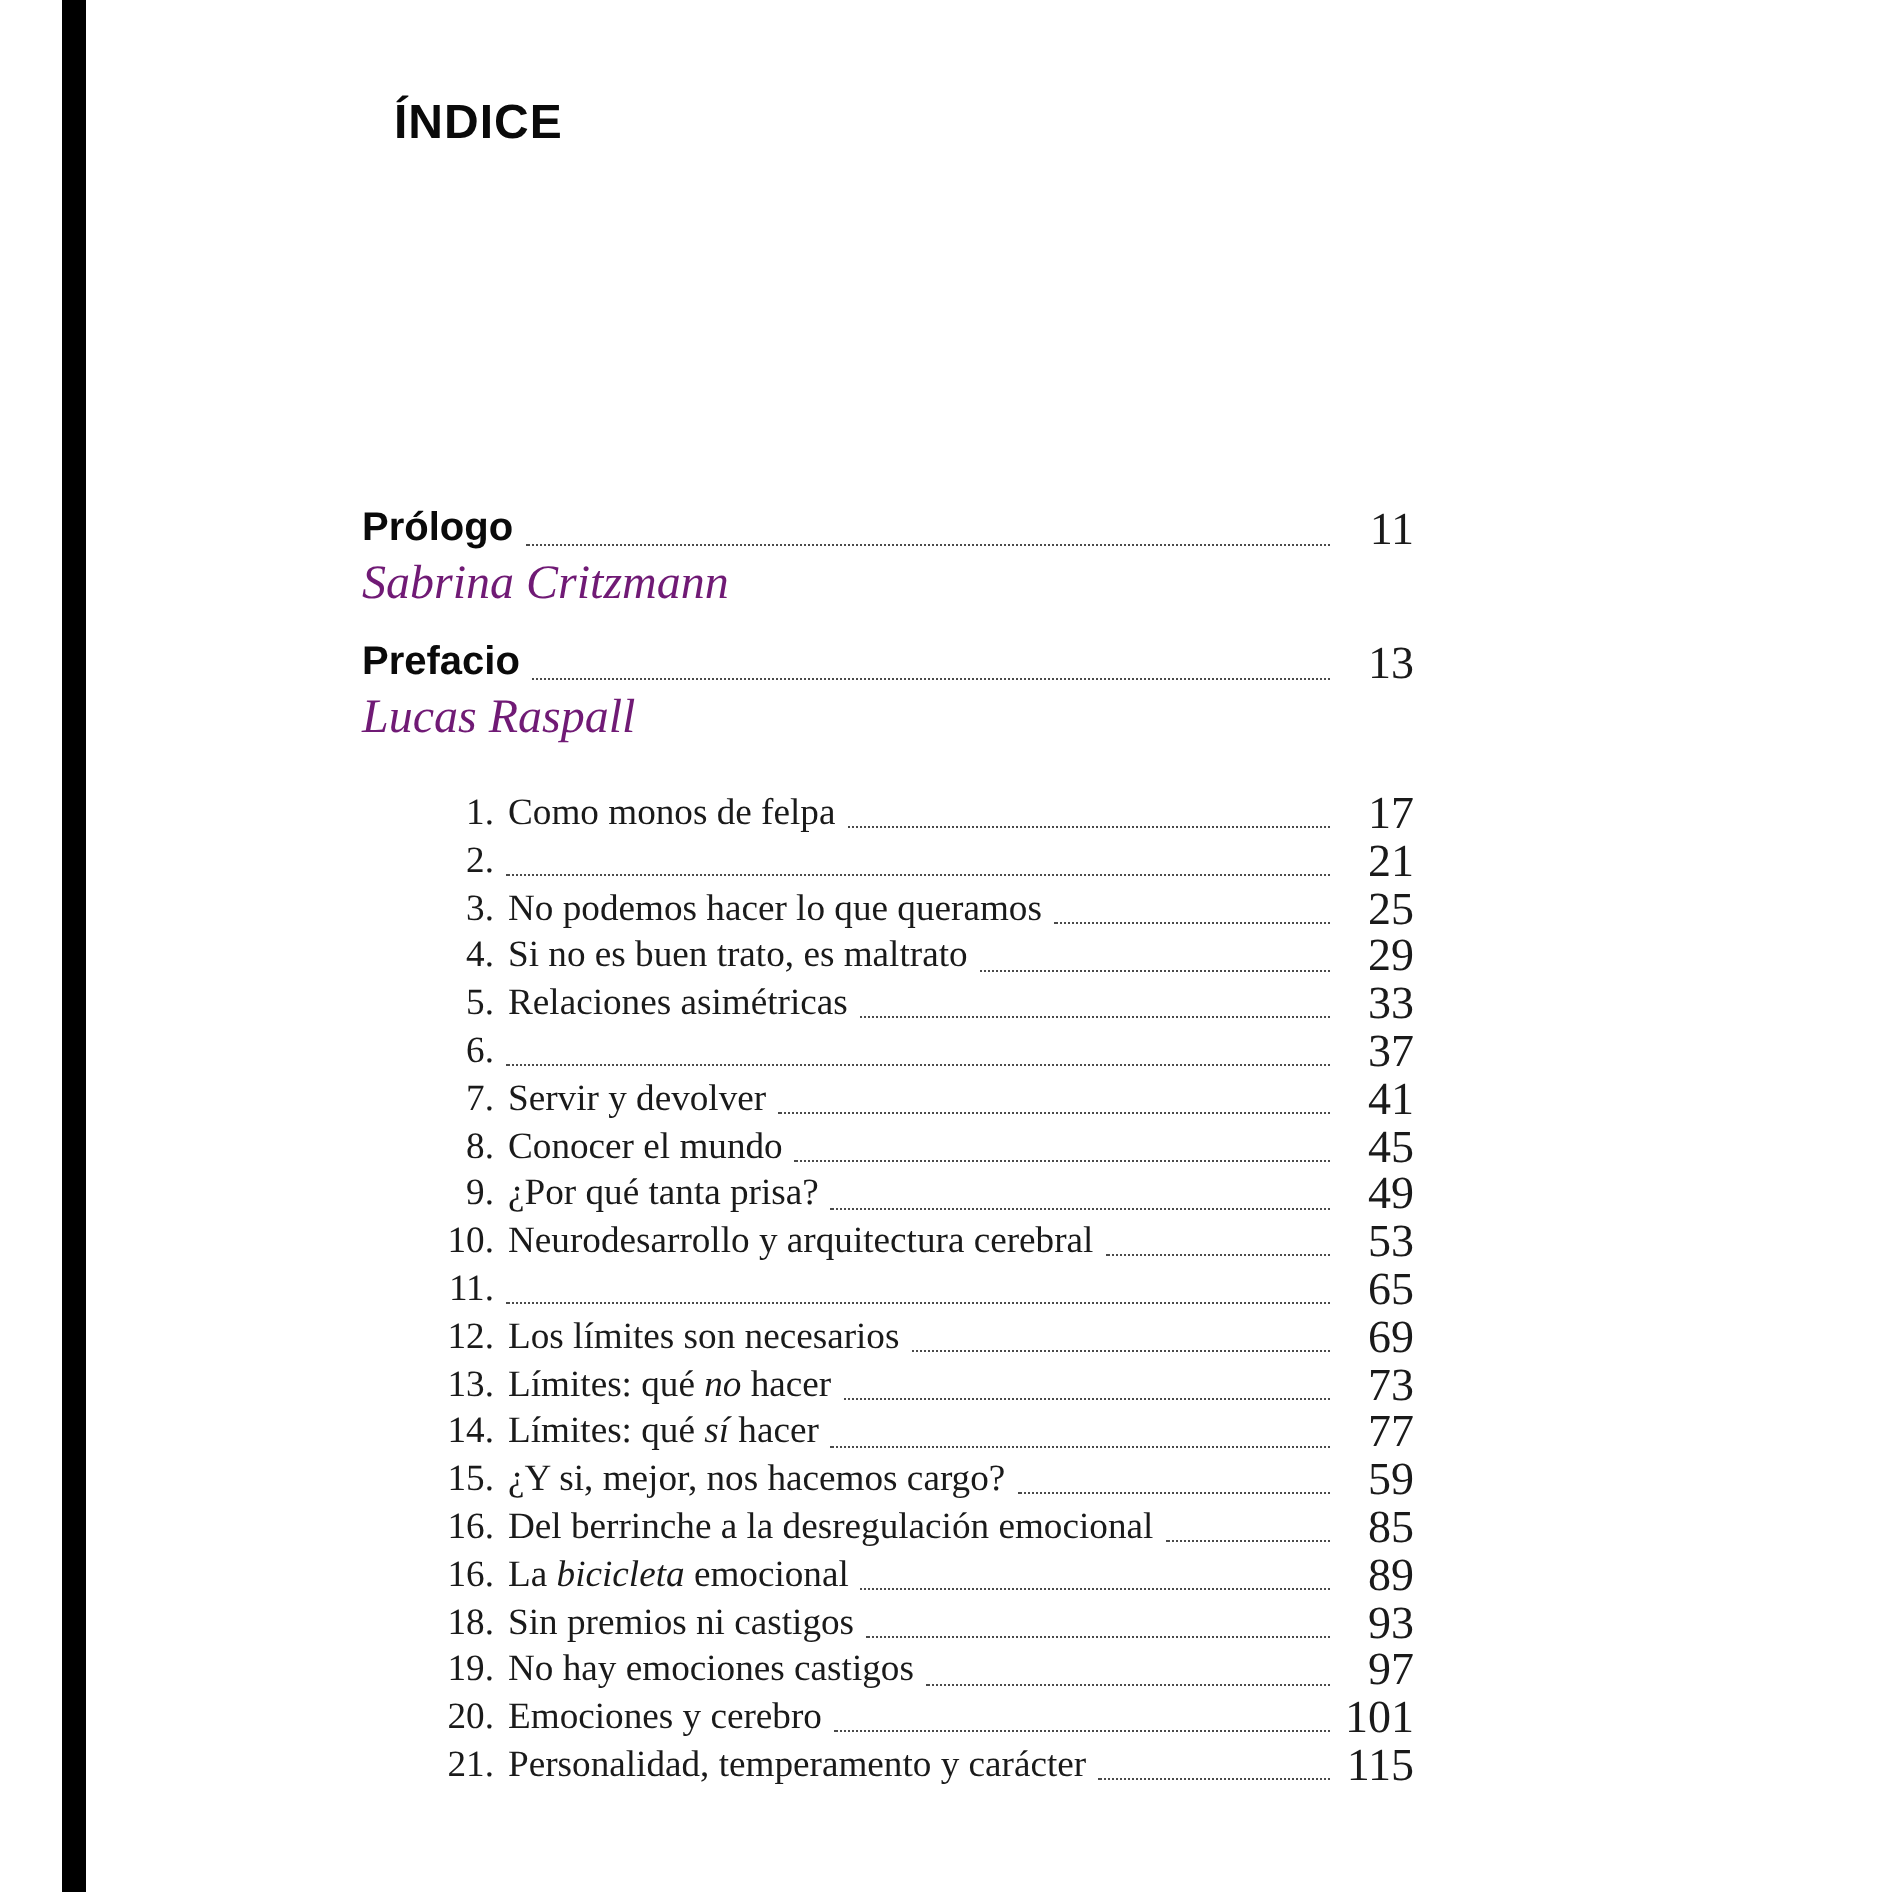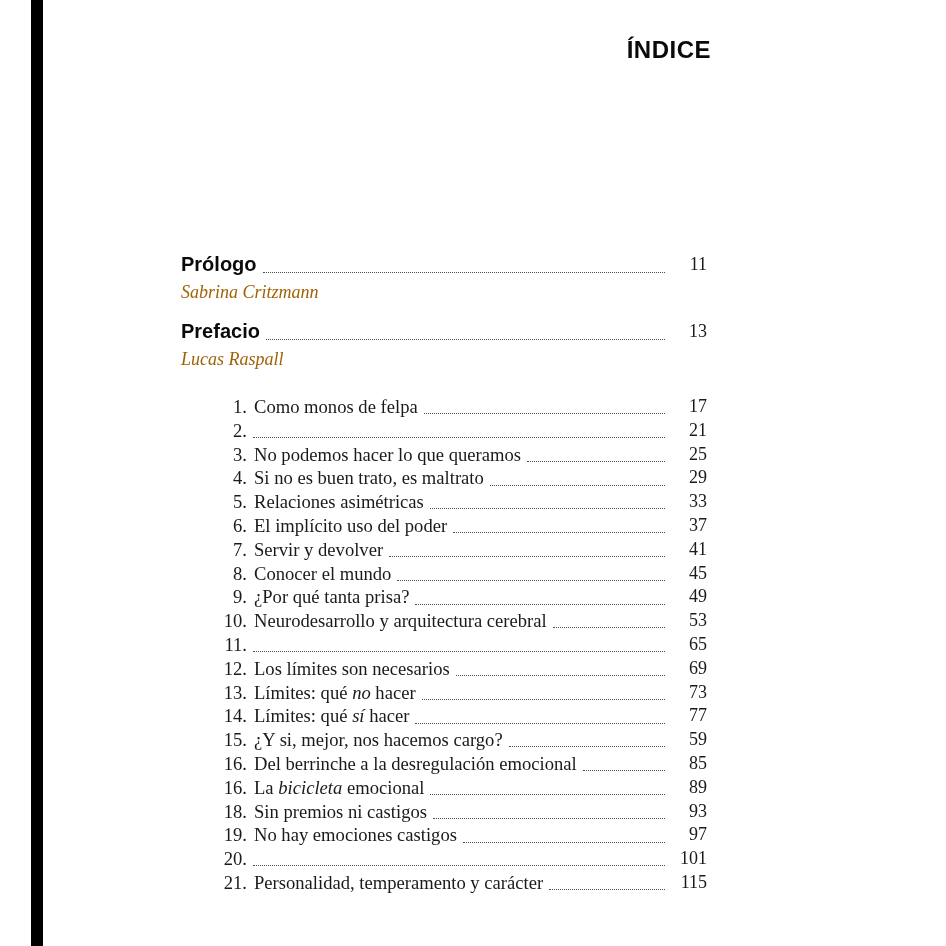--- a/index.html
+++ b/index.html
@@ -14,22 +14,22 @@
   }
   .edge-bar {
     position: absolute;
     left: 31px; top: 0;
     width: 12px; height: 946px;
     background: var(--bar, #000000);
   }
   .title {
     position: absolute;
     top: 33px; left: 181px; width: 526px;
-    margin: 4px;
-    text-align: right;
+    margin: 16px;
+    text-align: left;
     font-family: "Liberation Sans", sans-serif;
     font-weight: bold;
     font-size: 24px;
     letter-spacing: 0.5px;
     line-height: 26px;
     color: var(--heading, #0a0a0a);
   }
   .front-matter {
     position: absolute;
     left: 181px; top: 252px; width: 526px;
@@ -46,24 +46,24 @@
   .fm-label {
     font-family: "Liberation Sans", sans-serif;
     font-weight: bold;
     font-size: 20px;
     line-height: 25px;
     color: var(--heading, #0a0a0a);
     white-space: nowrap;
   }
   .author {
     font-style: italic;
-    font-size: 18px;
+    font-size: 24px;
     line-height: 25px;
     margin-top: 3px;
-    color: #a16207;
+    color: #701a75;
   }
   .ch { line-height: 23.8px; font-size: 18.6px; }
   .num {
     flex: 0 0 66px;
     text-align: right;
     white-space: nowrap;
   }
   .ttl {
     padding-left: 7px;
     white-space: nowrap;
@@ -72,21 +72,21 @@
   .leader {
     flex: 1 1 auto;
     min-width: 8px;
     border-bottom: 1.6px dotted var(--dots, #4a4a4a);
     align-self: flex-end;
     margin: 0 6px 4.5px 6px;
   }
   .pg {
     flex: 0 0 36px;
     text-align: right;
-    font-size: 18px;
+    font-size: 23px;
     white-space: nowrap;
   }
   .fm-row .pg { line-height: 25px; }
 </style>
 </head>
 <body>
 
 <div class="page" style="--bg: #ffffff; --ink: #1a1a1a; --heading: #0a0a0a; --dots: #4a4a4a; --bar: #000000;">
   <div class="edge-bar"></div>
   <h1 class="title">ÍNDICE</h1>
@@ -133,21 +133,20 @@
         <span class="pg">29</span>
       </div>
       <div class="row ch">
         <span class="num">5.</span>
         <span class="ttl"><span>Relaciones asimétricas</span></span>
         <span class="leader"></span>
         <span class="pg">33</span>
       </div>
       <div class="row ch">
         <span class="num">6.</span>
-        <span class="ttl"><span>El implícito uso del poder</span></span>
         <span class="leader"></span>
         <span class="pg">37</span>
       </div>
       <div class="row ch">
         <span class="num">7.</span>
         <span class="ttl"><span>Servir y devolver</span></span>
         <span class="leader"></span>
         <span class="pg">41</span>
       </div>
       <div class="row ch">
@@ -216,20 +215,21 @@
         <span class="pg">93</span>
       </div>
       <div class="row ch">
         <span class="num">19.</span>
         <span class="ttl"><span>No hay emociones castigos</span></span>
         <span class="leader"></span>
         <span class="pg">97</span>
       </div>
       <div class="row ch">
         <span class="num">20.</span>
+        <span class="ttl"><span>Emociones y cerebro</span></span>
         <span class="leader"></span>
         <span class="pg">101</span>
       </div>
       <div class="row ch">
         <span class="num">21.</span>
         <span class="ttl"><span>Personalidad, temperamento y carácter</span></span>
         <span class="leader"></span>
         <span class="pg">115</span>
       </div>
     </div>

